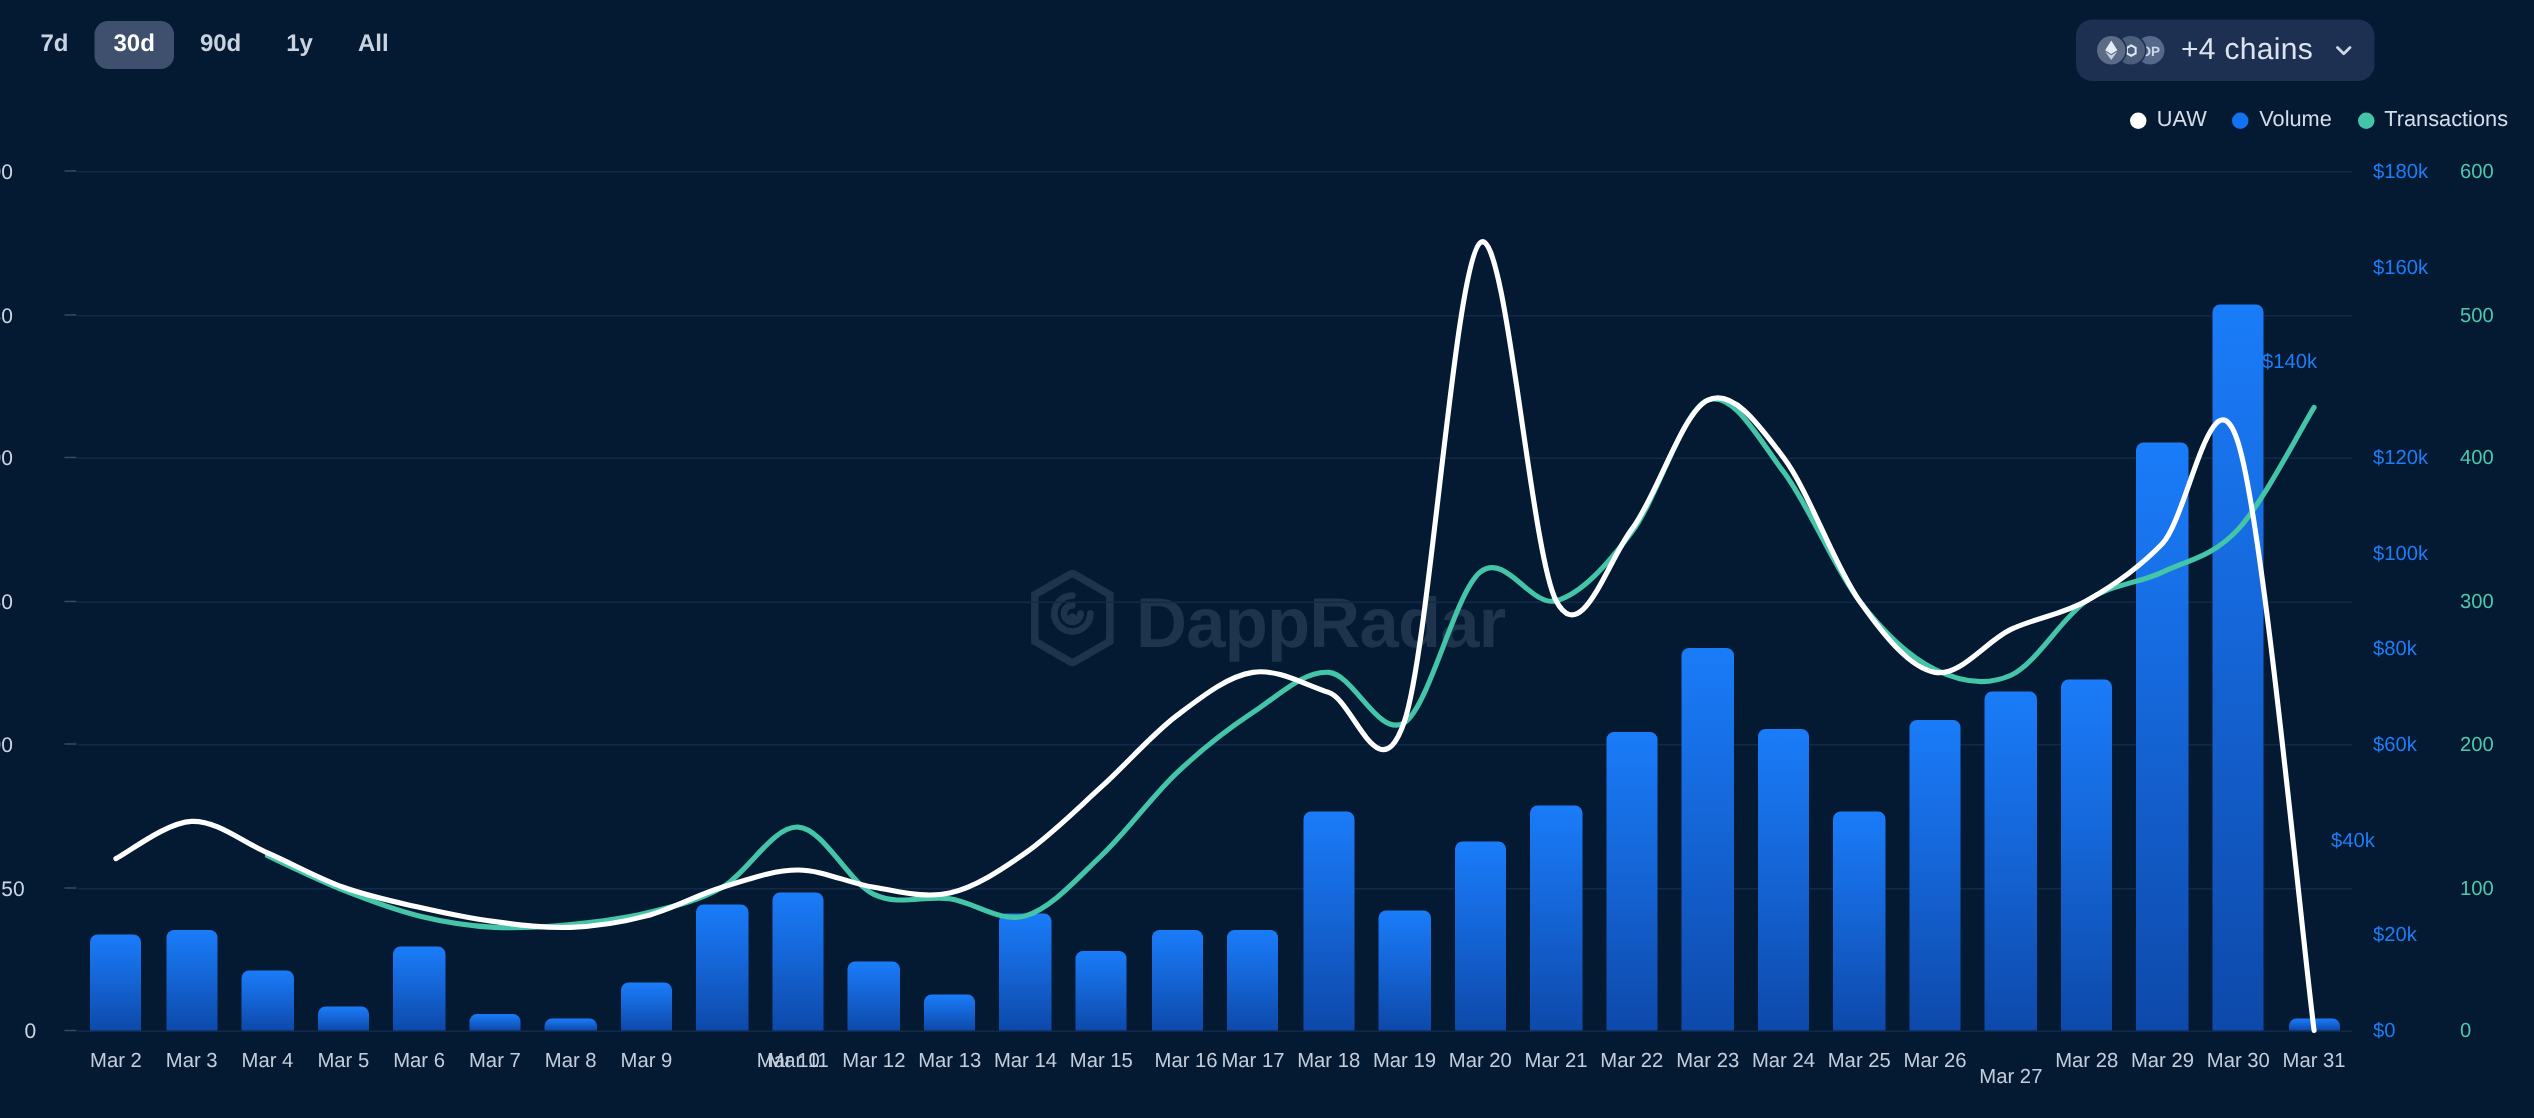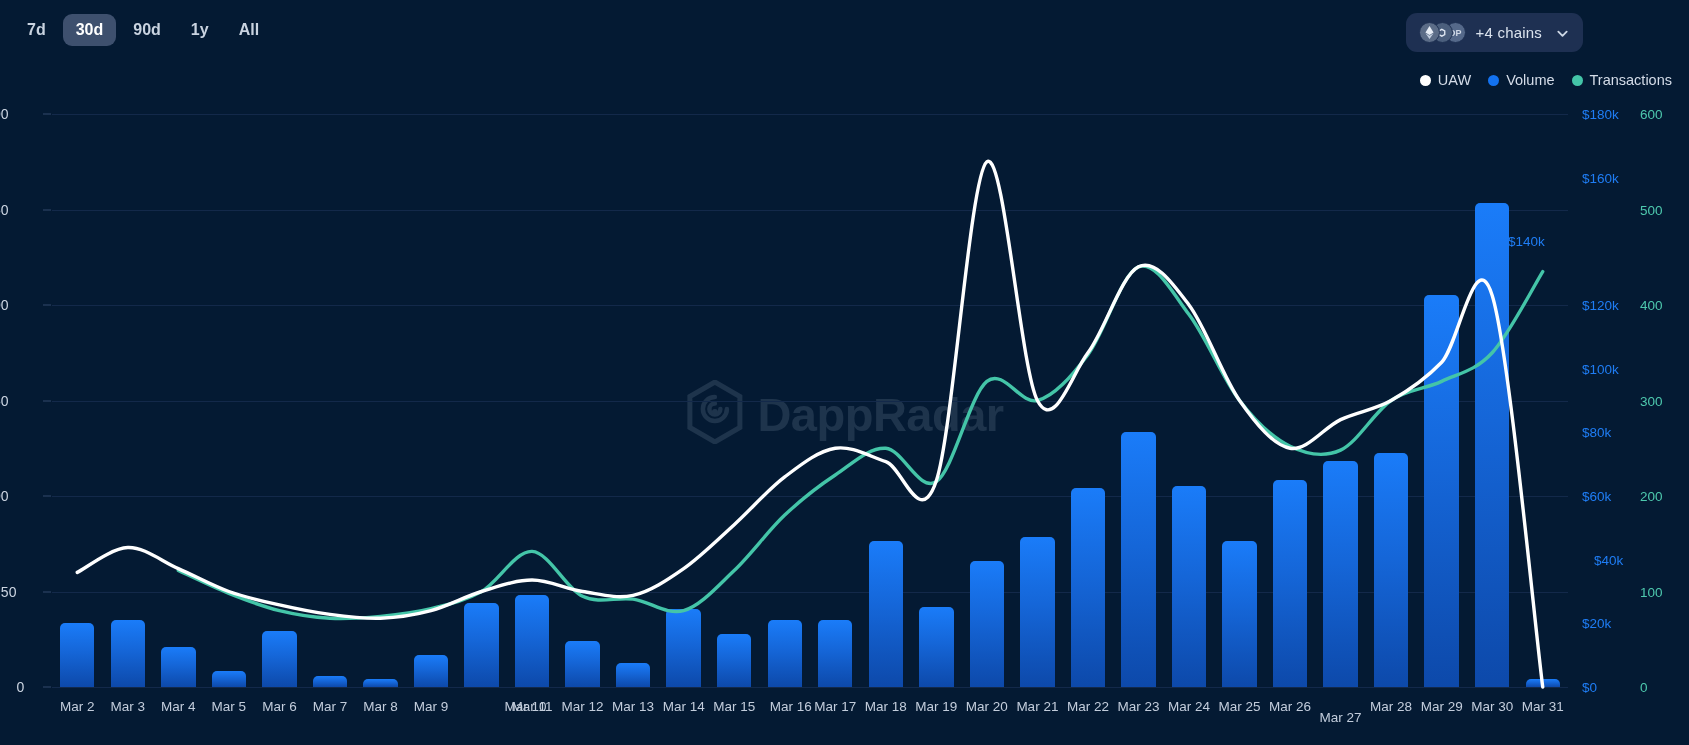--- a/index.html
+++ b/index.html
@@ -37,21 +37,21 @@
   .chain-icons{position:relative;width:47px;height:21px;}
   .chain-ic{
     position:absolute;top:0;width:21px;height:21px;border-radius:50%;
     display:flex;align-items:center;justify-content:center;
     font-size:9px;font-weight:bold;color:#cfd8e6;
     border:1.5px solid #1e3052;box-sizing:border-box;
   }
   .chain-ic.c0{left:0;background:#5b6c87;z-index:3;}
   .chain-ic.c1{left:13px;background:#4b5f7d;z-index:2;}
   .chain-ic.c2{left:26px;background:#55698a;z-index:1;}
-  .chain-label{font-size:15px;color:#dbe3ee;letter-spacing:.2px;}
+  .chain-label{font-size:20px;color:#dbe3ee;letter-spacing:.2px;}
   .chev{width:13px;height:13px;margin-left:4px;}
 
   
   .legend{
     position:absolute;right:17px;top:72px;
     display:flex;align-items:center;gap:17px;
   }
   .leg-item{display:flex;align-items:center;gap:7px;cursor:pointer;}
   .leg-dot{width:11px;height:11px;border-radius:50%;display:block;}
   .leg-text{font-size:14.5px;color:#d5dde9;}
@@ -187,21 +187,21 @@
       <div class="ytick-dash" style="top: 191px; left: -9px;"></div>
       <div class="ytick-left" style="top: 191px; right: 1516px;">200</div>
       <div class="gridline" style="top: 95.5px;"></div>
       <div class="ytick-dash" style="top: 95.5px; left: -9px;"></div>
       <div class="ytick-left" style="top: 95.5px; right: 1516px;">250</div>
       <div class="gridline" style="top: 0px;"></div>
       <div class="ytick-dash" style="top: 0px; left: -9px;"></div>
       <div class="ytick-left" style="top: 0px; right: 1516px;">300</div>
       <div class="ytick-right-blue" style="top: 573px; left: 1530px;">$0</div>
       <div class="ytick-right-blue" style="top: 509.333px; left: 1530px;">$20k</div>
-      <div class="ytick-right-blue" style="top: 445.667px; left: 1542px; text-align: center;">$40k</div>
+      <div class="ytick-right-blue" style="top: 445.667px; left: 1502px; text-align: center;">$40k</div>
       <div class="ytick-right-blue" style="top: 382px; left: 1530px;">$60k</div>
       <div class="ytick-right-blue" style="top: 318.333px; left: 1530px;">$80k</div>
       <div class="ytick-right-blue" style="top: 254.667px; left: 1530px;">$100k</div>
       <div class="ytick-right-blue" style="top: 191px; left: 1530px;">$120k</div>
       <div class="ytick-right-blue" style="top: 127.333px; left: 1456px;">$140k</div>
       <div class="ytick-right-blue" style="top: 63.6667px; left: 1530px;">$160k</div>
       <div class="ytick-right-blue" style="top: 0px; left: 1530px;">$180k</div>
       <div class="ytick-right-teal" style="top: 573px; left: 1588px;">0</div>
       <div class="ytick-right-teal" style="top: 477.5px; left: 1588px;">100</div>
       <div class="ytick-right-teal" style="top: 382px; left: 1588px;">200</div>

